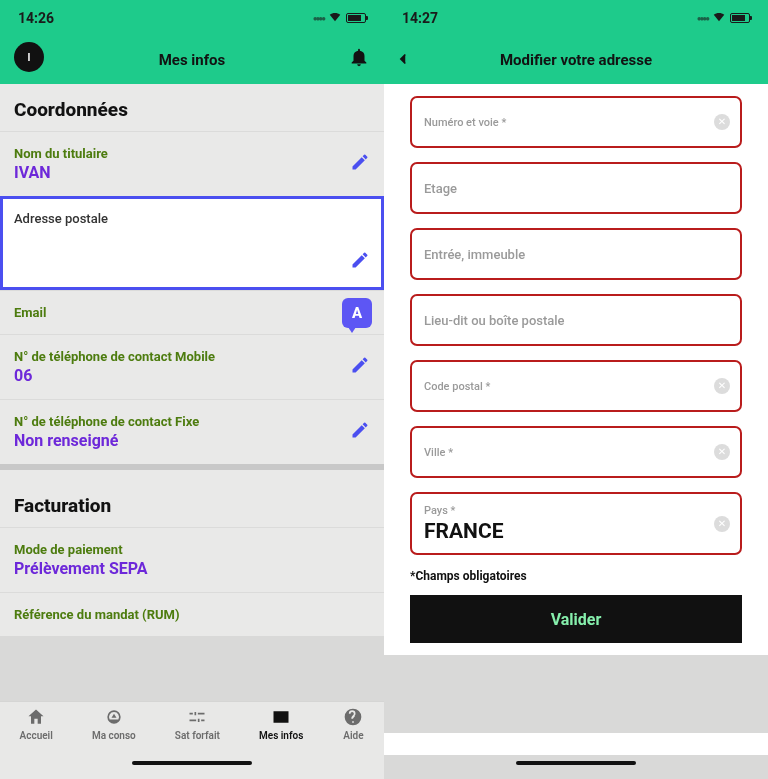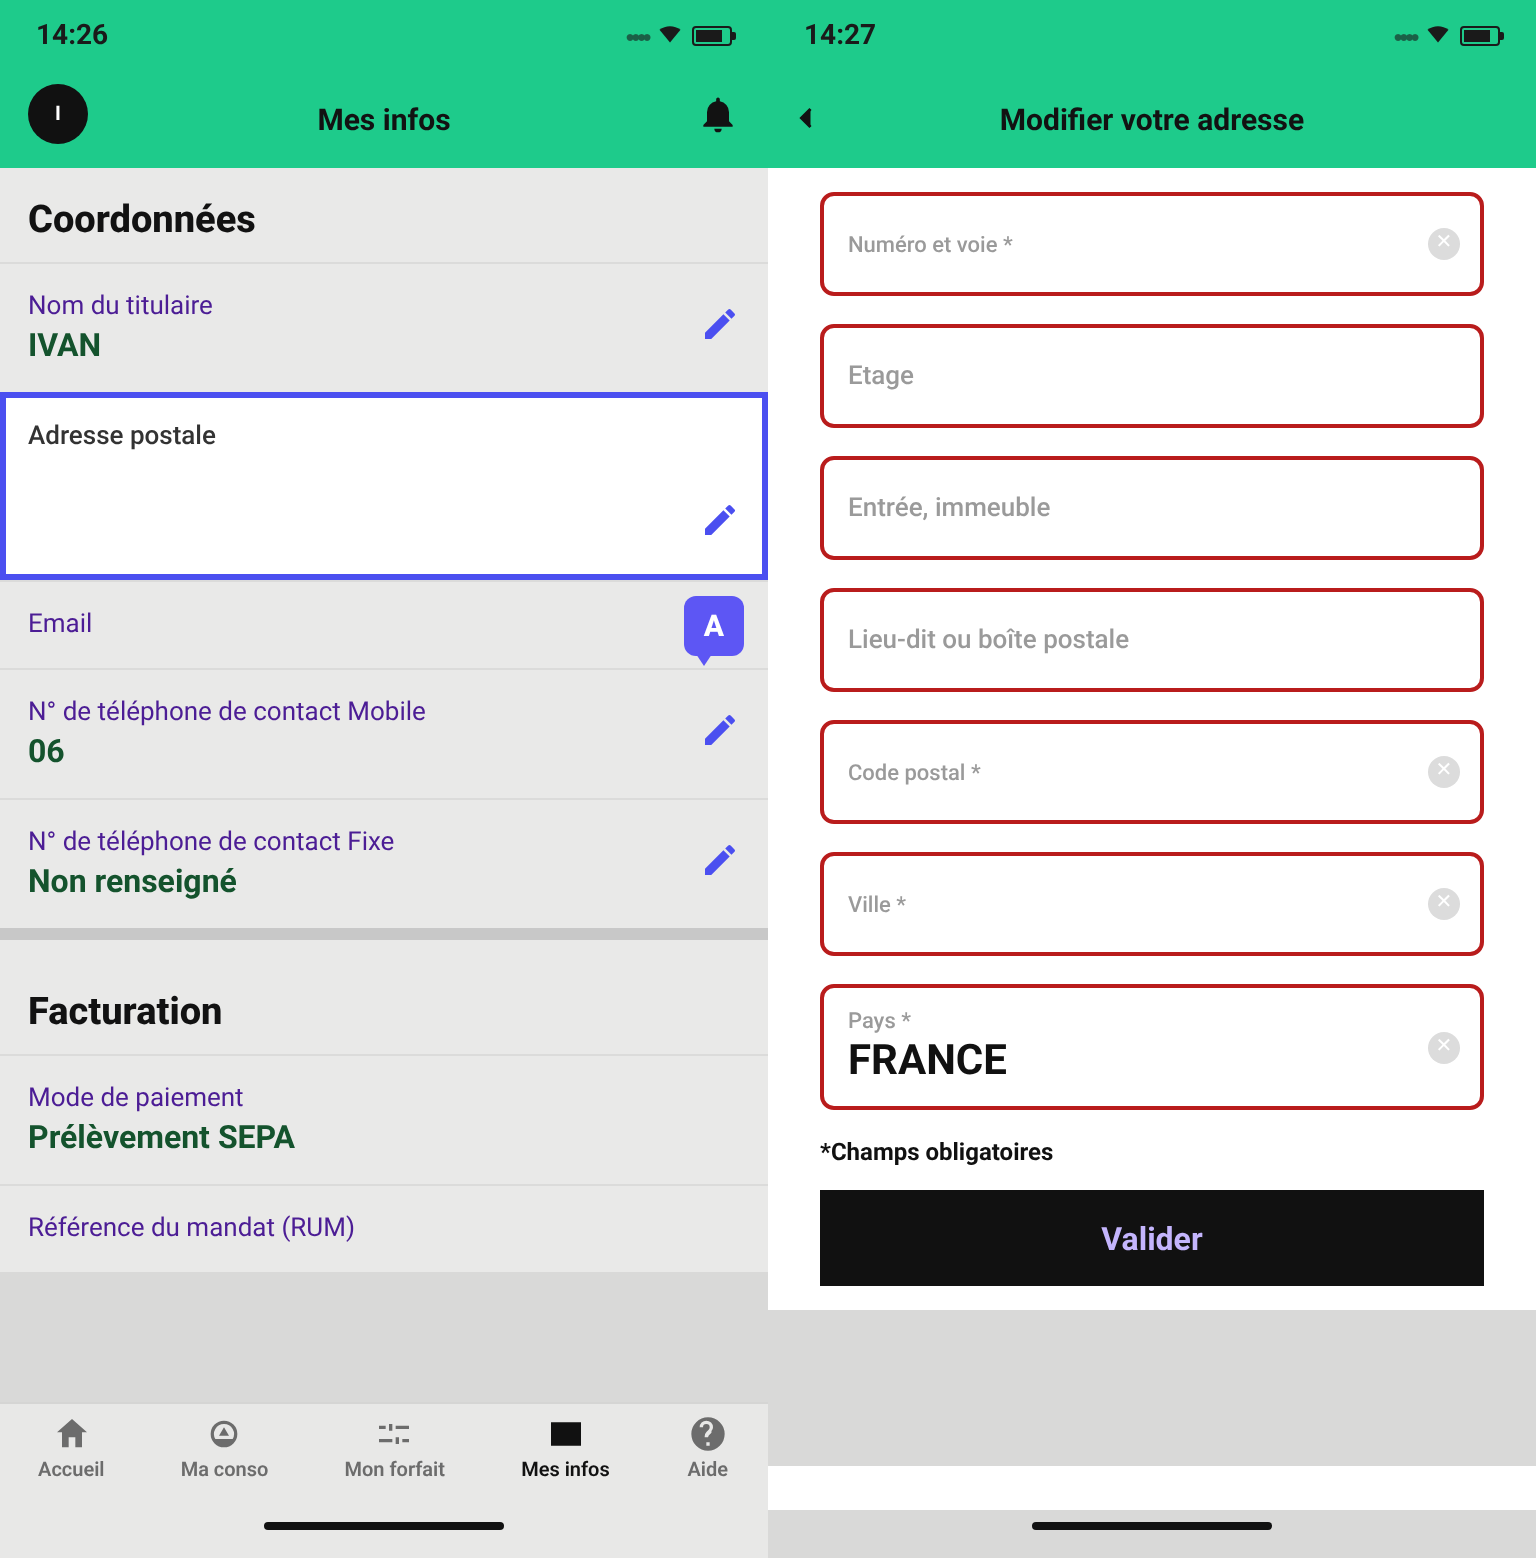--- a/index.html
+++ b/index.html
@@ -21,22 +21,22 @@
   .header .bell { position: absolute; right: 14px; top: 10px; width: 22px; height: 22px; }
   .header .back { position: absolute; left: 10px; top: 14px; }
   .back svg { width: 18px; height: 18px; }
 
   .content { flex: 1; overflow: hidden; }
 
   .section-title { background: #e9e9e8; padding: 14px 14px 10px; font-weight: 800; font-size: 19px; color: #121212; }
   .section-title.sub { background: #cfcfcf; padding-top: 24px; }
 
   .row { background: #e9e9e8; padding: 14px 14px 14px; position: relative; border-top: 1px solid rgba(0,0,0,.06); }
-  .row .label { font-size: 13px; color: #4c1d95; font-weight: 400; }
-  .row .value { font-size: 16px; color: #14532d; font-weight: 700; margin-top: 2px; }
+  .row .label { font-size: 13px; color: #4d7c0f; font-weight: 700; }
+  .row .value { font-size: 16px; color: #6d28d9; font-weight: 700; margin-top: 2px; }
   .row .edit { position: absolute; right: 14px; top: 50%; transform: translateY(-50%); }
 
   .row.highlight { background: #fff; outline: 3px solid #4b4ff0; outline-offset: -3px; }
   .row.highlight .label { font-weight: 500; color: #333; }
   .row.highlight .edit { top: auto; bottom: 16px; transform: none; }
   .row.highlight { min-height: 94px; }
 
   .badge-a { position: absolute; right: 12px; top: 50%; transform: translateY(-50%); width: 30px; height: 30px; border-radius: 6px; background: #5d56f4; color: #fff; font-weight: 800; display: flex; align-items: center; justify-content: center; font-size: 15px; }
   .badge-a::after { content: ""; position: absolute; bottom: -5px; left: 6px; width: 0; height: 0; border-left: 4px solid transparent; border-right: 4px solid transparent; border-top: 6px solid #5d56f4; }
 
@@ -56,21 +56,21 @@
   .phone.right .homebar { background:#d9d9d8; }
 
   
   .form-area { padding: 12px 26px 0; background:#fff; }
   .field { border:2px solid #b91c1c; border-radius:7px; padding:10px 12px 10px; margin-bottom:14px; position:relative; min-height:52px; display:flex; flex-direction:column; justify-content:center; }
   .field .flabel { font-size:13px; color:#9a9a9a; font-weight:500; }
   .field .flabel.small { font-size:11px; }
   .field .fvalue { font-size:21px; font-weight:700; color:#111; margin-top:2px; }
   .field .clear { position:absolute; right:10px; top:50%; transform:translateY(-50%); width:16px; height:16px; background:#dcdcdc; border-radius:50%; display:flex; align-items:center; justify-content:center; color:#fff; font-size:10px; line-height:1; }
   .req-note { font-size:12px; font-weight:700; color:#111; margin: 4px 0 12px; }
-  .validate-btn { background:#111; color:#c4b5fd; font-weight:700; font-size:16px; height:48px; border-radius:0; display:flex; align-items:center; justify-content:center; cursor:pointer; }
+  .validate-btn { background:#111; color:#86efac; font-weight:700; font-size:16px; height:48px; border-radius:0; display:flex; align-items:center; justify-content:center; cursor:pointer; }
   .bottom-gray { background:#d9d9d8; height: 78px; margin: 12px -26px 0; }
 
   
 </style>
 </head>
 <body>
 
 <div class="phone left">
   <div class="statusbar">
     <span class="time">14:26</span>
@@ -166,21 +166,21 @@
           </svg>
         </span>
       <span>Ma conso</span>
     </div>
     <div class="tab">
       <span class="ticon">
           <svg viewBox="0 0 24 24">
             <path d="M3 7h4v2H3zM9 6h2v4H9zM13 7h8v2h-8zM3 15h8v2H3zM13 14h2v4h-2zM17 15h4v2h-4z"></path>
           </svg>
         </span>
-      <span>Mon forfait</span>
+      <span>Sat forfait</span>
     </div>
     <div class="tab active">
       <span class="ticon">
           <svg viewBox="0 0 24 24">
             <path d="M3 5h18v14H3zM9 9a2 2 0 1 1-2 2 2 2 0 0 1 2-2zm-4 8c0-1.7 2.7-2.5 4-2.5s4 .8 4 2.5zM15 9h5v2h-5zM15 13h5v2h-5z"></path>
           </svg>
         </span>
       <span>Mes infos</span>
     </div>
     <div class="tab">

